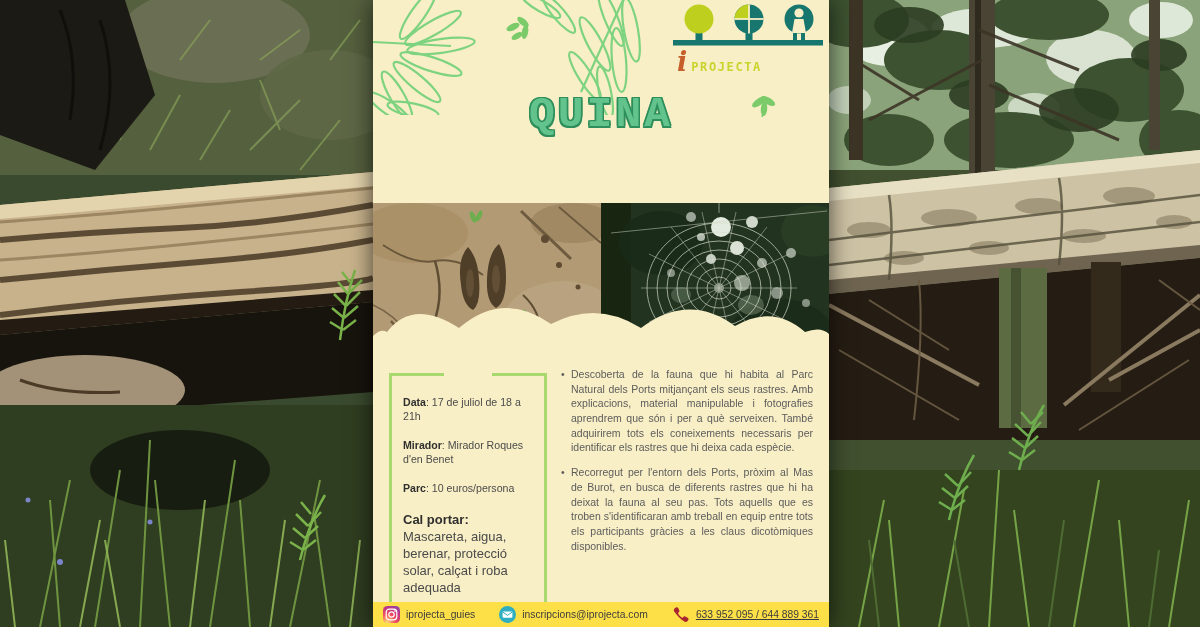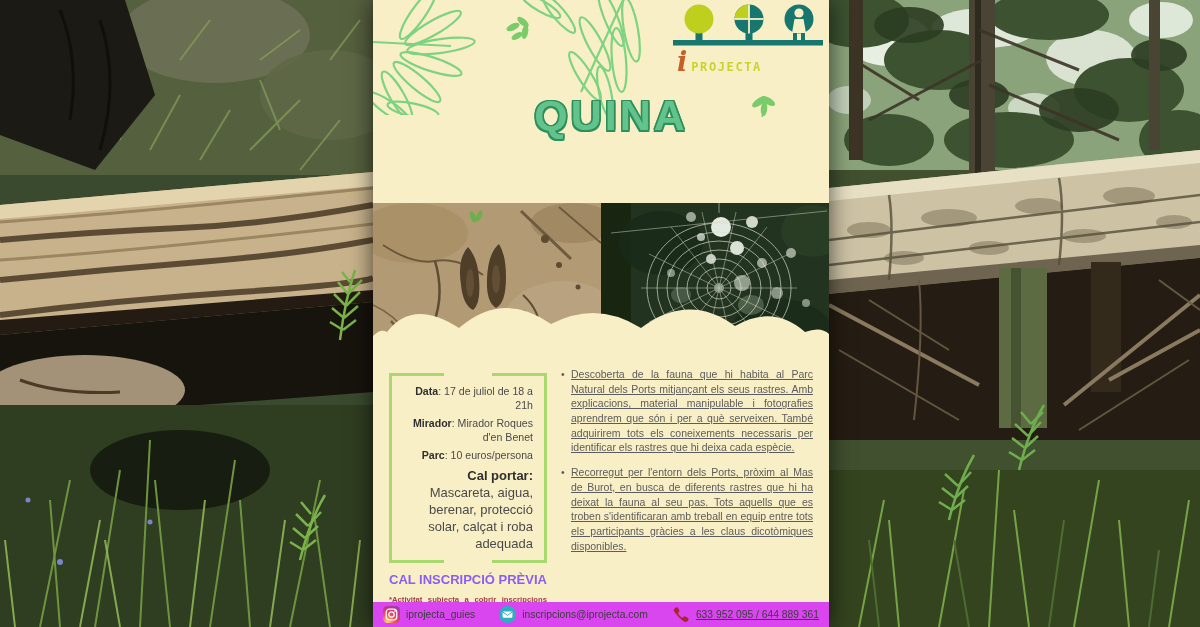--- a/index.html
+++ b/index.html
@@ -7,44 +7,44 @@
   .bg{position:absolute;top:0;height:627px;}
   .bg-left{left:0;width:373px;}
   .bg-right{left:829px;width:371px;}
   .poster{position:absolute;left:373px;top:0;width:456px;height:627px;background:#F9EFC6;box-shadow:0 0 22px rgba(0,0,0,.65);}
   .deco-top{position:absolute;left:0;top:0;width:456px;height:115px;}
   .sprout-right{position:absolute;left:378px;top:92px;}
   .logo{position:absolute;top:4px;right:4px;width:152px;}
   .logo-text{display:flex;align-items:baseline;justify-content:flex-start;gap:4px;padding-left:4px;margin-top:-3px;}
   .logo-i{color:#C65F2A;font-family:"DejaVu Serif",serif;font-style:italic;font-weight:bold;font-size:27px;line-height:22px;}
   .logo-projecta{color:#C6D62C;font-family:"DejaVu Sans Mono",monospace;font-weight:bold;font-size:12px;letter-spacing:1.6px;}
-  .title{position:absolute;top:90px;left:10px;width:456px;text-align:center;font-family:Liberation Sans, sans-serif;font-weight:700;font-size:43px;line-height:50px;letter-spacing:3px;color:#62C38C;
+  .title{position:absolute;top:90px;left:0;width:456px;text-align:center;font-family:Liberation Mono, monospace;font-weight:700;font-size:43px;line-height:50px;letter-spacing:3px;color:#62C38C;
     text-shadow:-1.5px -1.5px 0 #2E8F5C,1.5px -1.5px 0 #2E8F5C,-1.5px 1.5px 0 #2E8F5C,1.5px 1.5px 0 #2E8F5C,-1.5px 0 0 #2E8F5C,1.5px 0 0 #2E8F5C,0 -1.5px 0 #2E8F5C,0 1.5px 0 #2E8F5C;}
   .photos{position:absolute;top:203px;left:0;width:456px;height:164px;display:flex;overflow:hidden;}
   .photos svg.photo{display:block;}
   .clouds{position:absolute;left:0;bottom:-1px;width:456px;height:70px;}
   .content{position:absolute;top:367px;left:0;width:456px;height:236px;}
   .left-col{position:absolute;left:16px;top:6px;width:158px;}
   .info-box{position:relative;padding:8px 11px 6px 11px;border-left:3px solid #A8D96F;border-right:3px solid #A8D96F;}
   .info-box::before,.info-box::after,.info-box .bseg1,.info-box .bseg2{content:"";position:absolute;height:0;border-top:3px solid #A8D96F;width:34%;}
   .info-box::before{top:0;left:0;}
   .info-box::after{top:0;right:0;}
   .info-box .bseg1{bottom:0;left:0;}
   .info-box .bseg2{bottom:0;right:0;}
-  .info-item{margin:4px 0;font-size:10.6px;line-height:1.32;color:#4a4a4a;text-align:right;}
+  .info-item{margin:15px 0;font-size:10.6px;line-height:1.32;color:#4a4a4a;}
   .info-item b{color:#2f2f2f;}
   .info-item.small{font-size:13px;}
   .inscription-heading{margin-top:9px;font-size:13px;font-weight:bold;color:#8b5cf6;}
   .note{margin-top:7px;font-size:7.7px;font-weight:bold;color:#993F3F;text-align:justify;line-height:1.5;}
   .right-col{position:absolute;left:182px;top:0;width:258px;font-size:10.5px;color:#5c5c5c;text-align:justify;line-height:1.4;}
   .right-col p{margin:0 0 10px 0;}
   .right-col ul{margin:0;padding:0 0 0 6px;list-style:none;}
-  .right-col li{position:relative;padding-left:10px;margin-bottom:10px;text-decoration:underline;}
+  .right-col li{position:relative;padding-left:10px;margin-bottom:10px;}
   .right-col li::before{content:"•";position:absolute;left:0;top:0;}
-  .footer{position:absolute;bottom:0;left:0;width:456px;height:25px;background:#d946ef;display:flex;align-items:center;padding:0 10px;box-sizing:border-box;}
+  .footer{position:absolute;bottom:0;left:0;width:456px;height:25px;background:#fde047;display:flex;align-items:center;padding:0 10px;box-sizing:border-box;}
   .contact{display:flex;align-items:center;gap:6px;color:#3c3c3c;font-size:10.3px;white-space:nowrap;}
   .contact.email{margin-left:24px;justify-content:space-between;}
   .contact.phone{margin-left:auto;text-decoration:underline;}
 </style>
 </head>
 <body>
 
 <div class="scene">
 
   <svg class="bg bg-left" viewBox="0 0 373 627" preserveAspectRatio="none">

